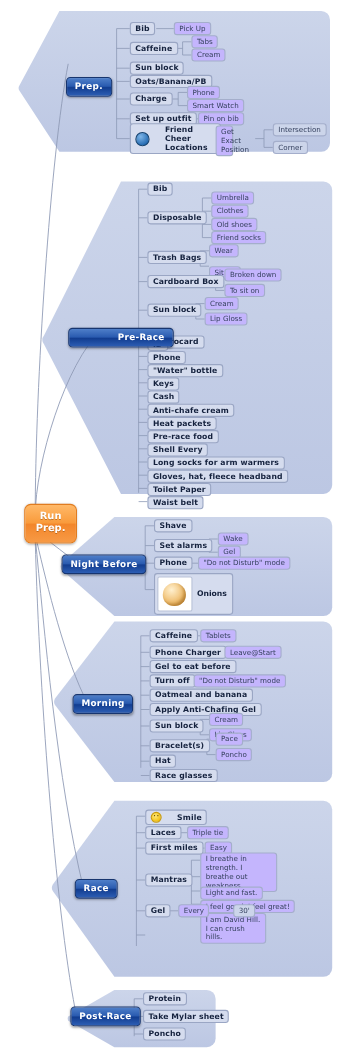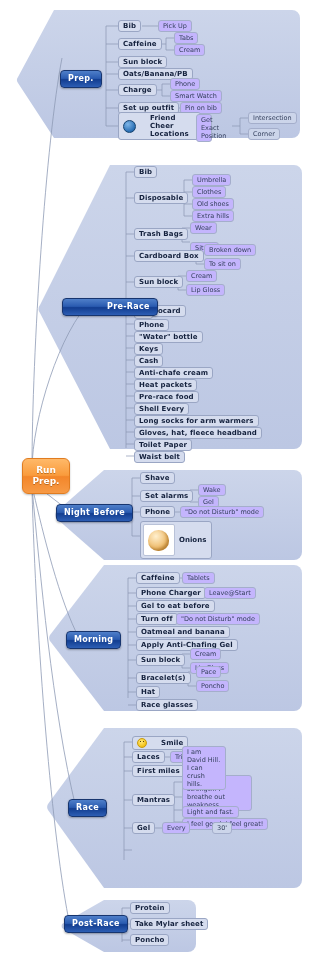--- a/index.html
+++ b/index.html
@@ -428,21 +428,21 @@
   <div class="node lvl2" style="left:192px; top:174px;">
       <span class="nlabel">Umbrella</span>
     </div>
   <div class="node lvl2" style="left:192px; top:186px;">
       <span class="nlabel">Clothes</span>
     </div>
   <div class="node lvl2" style="left:192px; top:198px;">
       <span class="nlabel">Old shoes</span>
     </div>
   <div class="node lvl2" style="left:192px; top:210px;">
-      <span class="nlabel">Extra hills</span>
+      <span class="nlabel">Friend socks</span>
     </div>
 
   <div class="node lvl1" style="left:134px; top:228px;">
       <span class="nlabel">Trash Bags</span>
     </div>
   <div class="node lvl2" style="left:190px; top:222px;">
       <span class="nlabel">Wear</span>
     </div>
   <div class="node lvl2" style="left:190px; top:242px;">
       <span class="nlabel">Sit on</span>
@@ -626,21 +626,21 @@
   <div class="node lvl2" style="left:186px; top:765px;">
       <span class="nlabel">Easy</span>
     </div>
 
   <div class="node lvl1" style="left:132px; top:794px;">
       <span class="nlabel">Mantras</span>
     </div>
   <div class="node lvl2 multiline" style="left:182px; top:775px; width:70px;">
       <span class="nlabel">I breathe in strength. I breathe out weakness.</span>
     </div>
-  <div class="node lvl2 multiline" style="left:182px; top:746px; width:44px;">
+  <div class="node lvl2 multiline" style="left:182px; top:830px; width:60px;">
       <span class="nlabel">I am David Hill. I can crush hills.</span>
     </div>
   <div class="node lvl2" style="left:182px; top:806px;">
       <span class="nlabel">Light and fast.</span>
     </div>
   <div class="node lvl2" style="left:182px; top:818px;">
       <span class="nlabel">I feel good, I feel great!</span>
     </div>
 
   <div class="node lvl1" style="left:132px; top:822px;">

